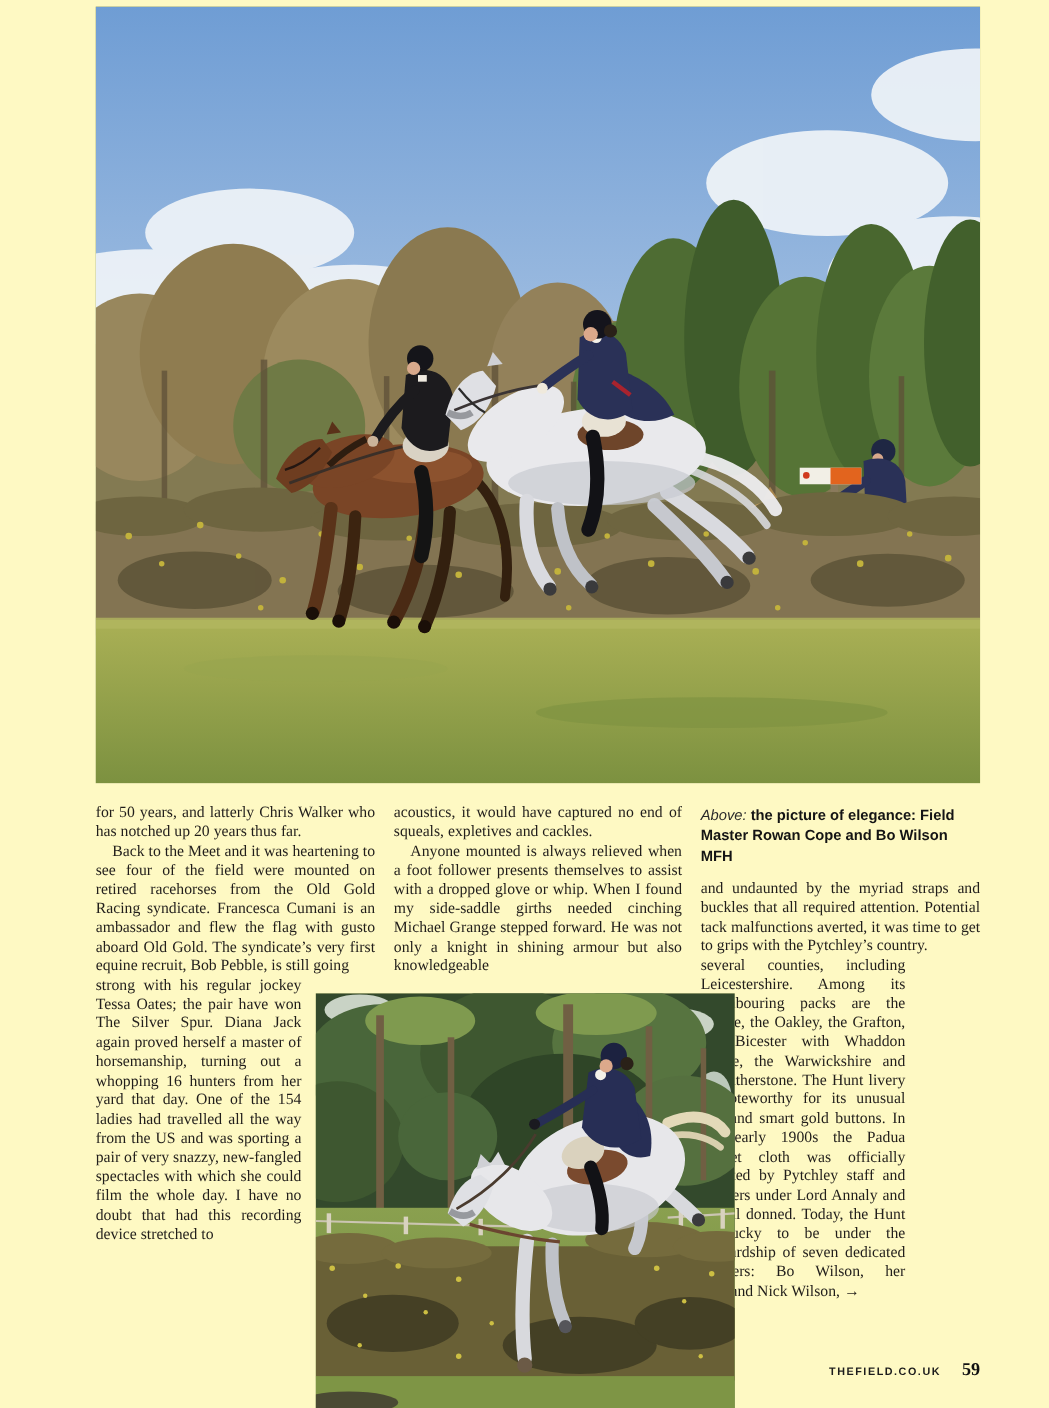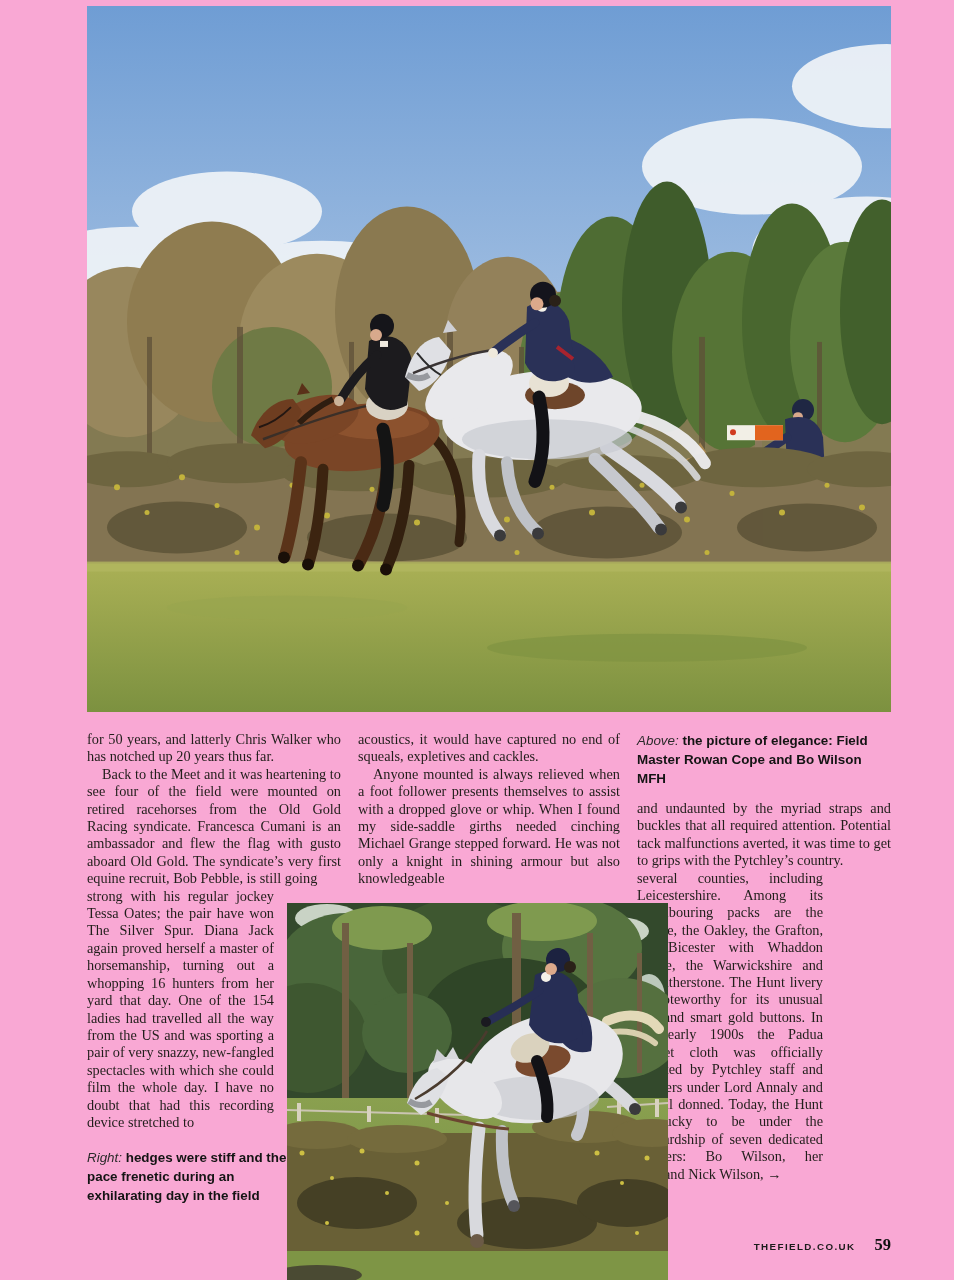--- a/index.html
+++ b/index.html
@@ -1,16 +1,16 @@
 <!DOCTYPE html>
 <html lang="en"><head>
 <meta charset="utf-8">
 <style>
   html,body{margin:0;padding:0;background:#ffffff;}
-  .page{position:relative;width:954px;height:1280px;background:#f9a8d4;overflow:hidden;
+  .page{position:relative;width:954px;height:1280px;background:#fef9c3;overflow:hidden;
         font-family:"Liberation Serif",serif;color:#211e1b;}
   .photo{position:absolute;overflow:hidden;background:#9aa468;}
   #top-photo{left:87px;top:6px;width:804px;height:706px;}
   #bottom-photo{left:287px;top:903px;width:381px;height:377px;}
   .photo svg{display:block;width:100%;height:100%;}
   .col{position:absolute;top:731px;font-size:14.3px;line-height:17.4px;text-align:justify;
        text-justify:inter-word;hyphens:auto;}
   #col1{left:87px;width:254px;}
   #col2{left:358px;width:262px;}
   #col3{left:637px;width:254px;}
@@ -218,21 +218,20 @@
           <circle cx="468" cy="294" r="6" fill="#2a2118"></circle>
         </g>
       </g>
     </svg>
   </div>
 
   <div class="col" id="col1">
     <p>for 50 years, and latterly Chris Walker who has notched up 20 years thus far.</p>
     <p class="indent">Back to the Meet and it was heartening to see four of the field were mounted on retired racehorses from the Old Gold Racing syndicate. Francesca Cumani is an ambassador and flew the flag with gusto aboard Old Gold. The syndicate’s very first equine recruit, Bob Pebble, is still going</p>
     <p class="narrow1">strong with his regular jockey Tessa Oates; the pair have won The Silver Spur. Diana Jack again proved herself a master of horsemanship, turning out a whopping 16 hunters from her yard that day. One of the 154 ladies had travelled all the way from the US and was sporting a pair of very snazzy, new-fangled spectacles with which she could film the whole day. I have no doubt that had this recording device stretched to</p>
-    <p class="caption" id="col1-caption"><span class="cap-label">Right:</span> <span>hedges were stiff and the pace frenetic during an exhilarating day in the field</span></p>
   </div>
 
   <div class="col" id="col2">
     <p>acoustics, it would have captured no end of squeals, expletives and cackles.</p>
     <p class="indent">Anyone mounted is always relieved when a foot follower presents themselves to assist with a dropped glove or whip. When I found my side-saddle girths needed cinching Michael Grange stepped forward. He was not only a knight in shining armour but also knowledgeable</p>
   </div>
 
   <div class="col" id="col3">
     <p class="caption" id="col3-caption"><span class="cap-label">Above:</span> <span>the picture of elegance: Field Master Rowan Cope and Bo Wilson MFH</span></p>
     <p>and undaunted by the myriad straps and buckles that all required attention. Potential tack malfunctions averted, it was time to get to grips with the Pytchley’s country.</p>

